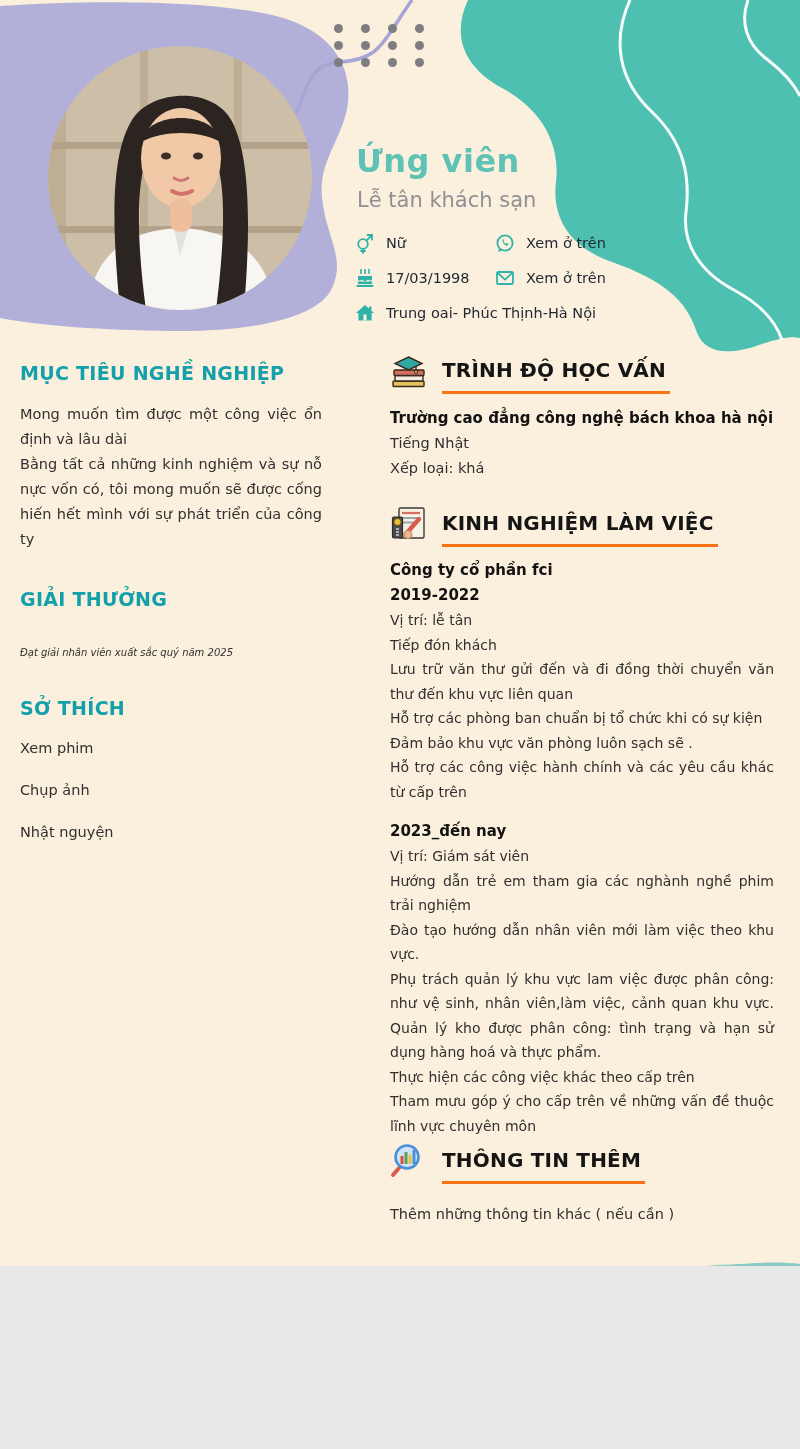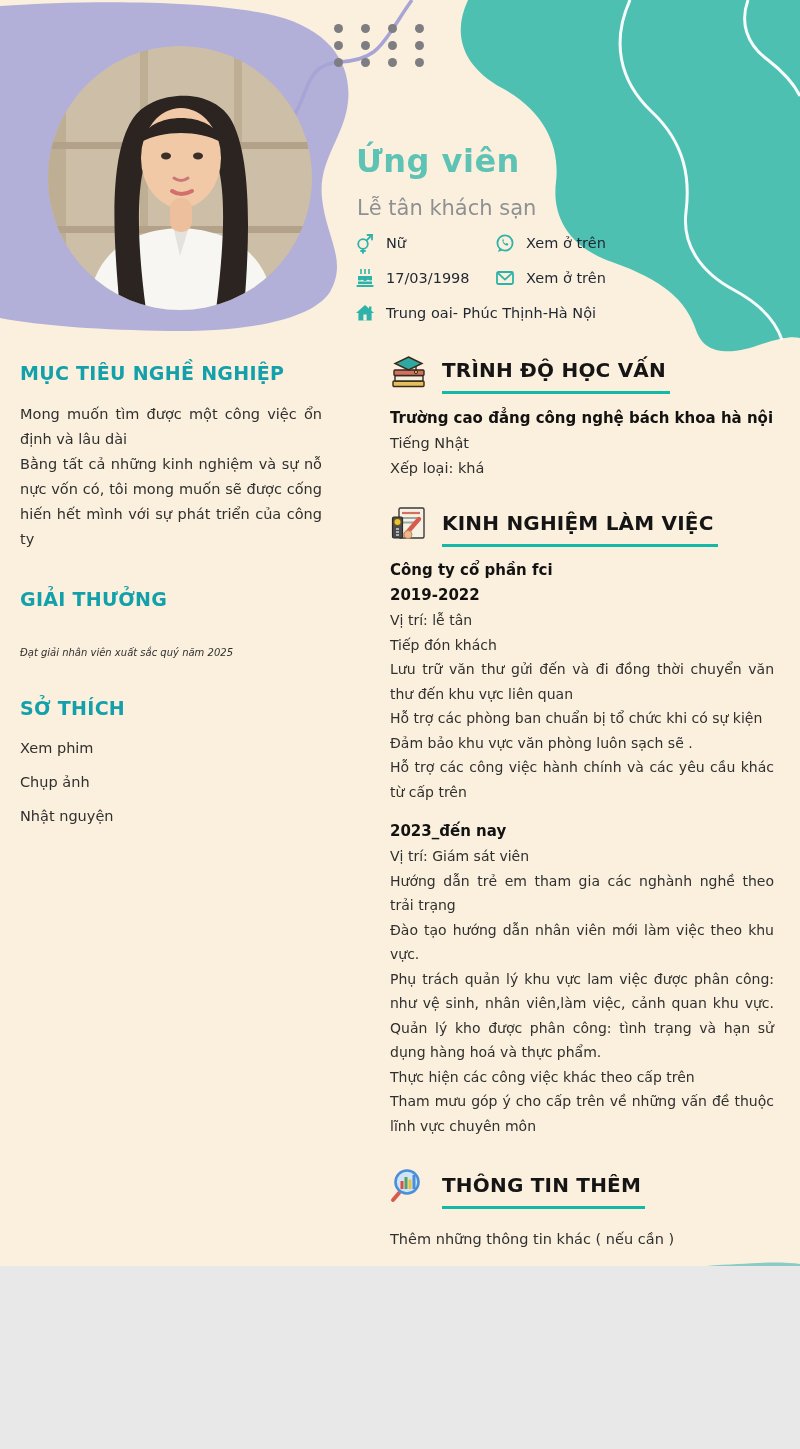--- a/index.html
+++ b/index.html
@@ -11,57 +11,57 @@
   .deco{position:absolute;left:0;top:0;width:800px;height:1449px;z-index:0;}
   
   .dots{position:absolute;left:334px;top:24px;z-index:1;
     display:grid;grid-template-columns:repeat(4,27px);grid-auto-rows:17px;}
   .dot{width:9px;height:9px;border-radius:50%;background:#7d7d82;}
   
   .avatar-wrap{position:absolute;left:48px;top:46px;width:264px;height:264px;z-index:2;}
   
   .name{position:absolute;left:356px;top:142px;z-index:2;
     font-size:32px;font-weight:bold;color:#5ec3b4;letter-spacing:.5px;}
-  .subtitle{position:absolute;left:357px;top:196px;z-index:2;
+  .subtitle{position:absolute;left:357px;top:188px;z-index:2;
     font-size:21px;color:#8f9094;}
   .contact{position:absolute;left:355px;top:232px;width:420px;z-index:2;
     display:grid;grid-template-columns:140px 1fr;row-gap:13px;column-gap:0;}
   .contact-item{display:flex;align-items:center;gap:11px;font-size:14.5px;color:#1f2733;}
   .contact-item .cicon{width:20px;height:22px;flex:0 0 auto;display:flex;align-items:center;}
   .contact-item.span2{grid-column:1 / 3;}
   
   .left-col{position:absolute;left:20px;top:362px;width:302px;z-index:2;}
   .lhead{margin:0;font-size:19px;font-weight:bold;color:#13a0ab;letter-spacing:.3px;}
   .obj p{margin:0;font-size:14.5px;line-height:25px;text-align:justify;color:#303030;}
   .obj{margin-top:18px;}
   .skills-block{margin-top:32px;}
   .skill{margin-top:22px;}
   .skill-name{font-size:14.5px;color:#2c2c2c;}
   .skill-dots{margin-top:9px;display:flex;gap:6px;}
   .dash{width:22px;height:11px;border-radius:6px;background:#ffffff;}
   .dash.filled{background:#232323;}
   .awards-block{margin-top:36px;}
   .award-item{margin-top:30px;font-size:10px;line-height:25px;color:#303030;font-style:italic;}
   .hobby-block{margin-top:32px;}
-  .hobby-item{margin-top:8px;font-size:14.5px;line-height:26px;color:#303030;}
+  .hobby-item{margin-top:16px;font-size:14.5px;line-height:26px;color:#303030;}
   .hobby-list{margin-top:16px;}
   
   .right-col{position:absolute;left:390px;top:352px;width:384px;z-index:2;}
   .section-header{display:flex;align-items:flex-start;gap:15px;}
   .sicon{width:37px;height:37px;flex:0 0 auto;}
   .stitle{display:inline-block;font-size:20px;font-weight:bold;color:#151515;
-    letter-spacing:.2px;padding:6px 4px 9px 0;border-bottom:3px solid #14b8a6;}
+    letter-spacing:.2px;padding:6px 4px 9px 0;border-bottom:3px solid #f97316;}
   .section-body{margin-top:12px;}
   .bold-line{margin:0;font-size:15px;line-height:25px;font-weight:bold;color:#121212;}
   .plain-line{margin:0;font-size:14.5px;line-height:25px;color:#303030;}
   .detail{margin:0;font-size:14px;line-height:24.5px;color:#303030;text-align:justify;}
   .exp-header{margin-top:24px;}
   .job{margin-top:11px;}
   .job + .job{margin-top:15px;}
-  .info-header{margin-top:29px;}
+  .info-header{margin-top:4px;}
   .info-text{margin-top:18px;font-size:14.5px;line-height:25px;color:#303030;}
   
   .watermark{position:absolute;z-index:3;font-family:"DejaVu Sans Mono","Liberation Mono",monospace;
     font-size:12px;color:#16242e;}
   .wm-left{left:652px;top:1403px;}
   .wm-right{left:773px;top:1403px;}
   .qr-card{position:absolute;left:693px;top:1338px;width:80px;height:84px;z-index:4;
     background:#ffffff;border-radius:9px;display:flex;align-items:center;justify-content:center;}
   .qr-card svg{width:68px;height:68px;}
 </style>
@@ -269,21 +269,21 @@
       <p class="detail">Tiếp đón khách</p>
       <p class="detail">Lưu trữ văn thư gửi đến và đi đồng thời chuyển văn thư đến khu vực liên quan</p>
       <p class="detail">Hỗ trợ các phòng ban chuẩn bị tổ chức khi có sự kiện</p>
       <p class="detail">Đảm bảo khu vực văn phòng luôn sạch sẽ .</p>
       <p class="detail">Hỗ trợ các công việc hành chính và các yêu cầu khác từ cấp trên</p>
     </div>
 
     <div class="job">
       <p class="bold-line">2023_đến nay</p>
       <p class="detail">Vị trí: Giám sát viên</p>
-      <p class="detail">Hướng dẫn trẻ em tham gia các nghành nghề theo trải trạng</p>
+      <p class="detail">Hướng dẫn trẻ em tham gia các nghành nghề phim trải nghiệm</p>
       <p class="detail">Đào tạo hướng dẫn nhân viên mới làm việc theo khu vực.</p>
       <p class="detail">Phụ trách quản lý khu vực lam việc được phân công: như vệ sinh, nhân viên,làm việc, cảnh quan khu vực. Quản lý kho được phân công: tình trạng và hạn sử dụng hàng hoá và thực phẩm.</p>
       <p class="detail">Thực hiện các công việc khác theo cấp trên</p>
       <p class="detail">Tham mưu góp ý cho cấp trên về những vấn đề thuộc lĩnh vực chuyên môn</p>
     </div>
 
     <div class="section-header info-header">
       <span class="sicon">
         <svg viewBox="0 0 37 37" width="37" height="37">
           <path d="M 9 26 L 3 33" stroke="#d85c4e" stroke-width="4" stroke-linecap="round"></path>

